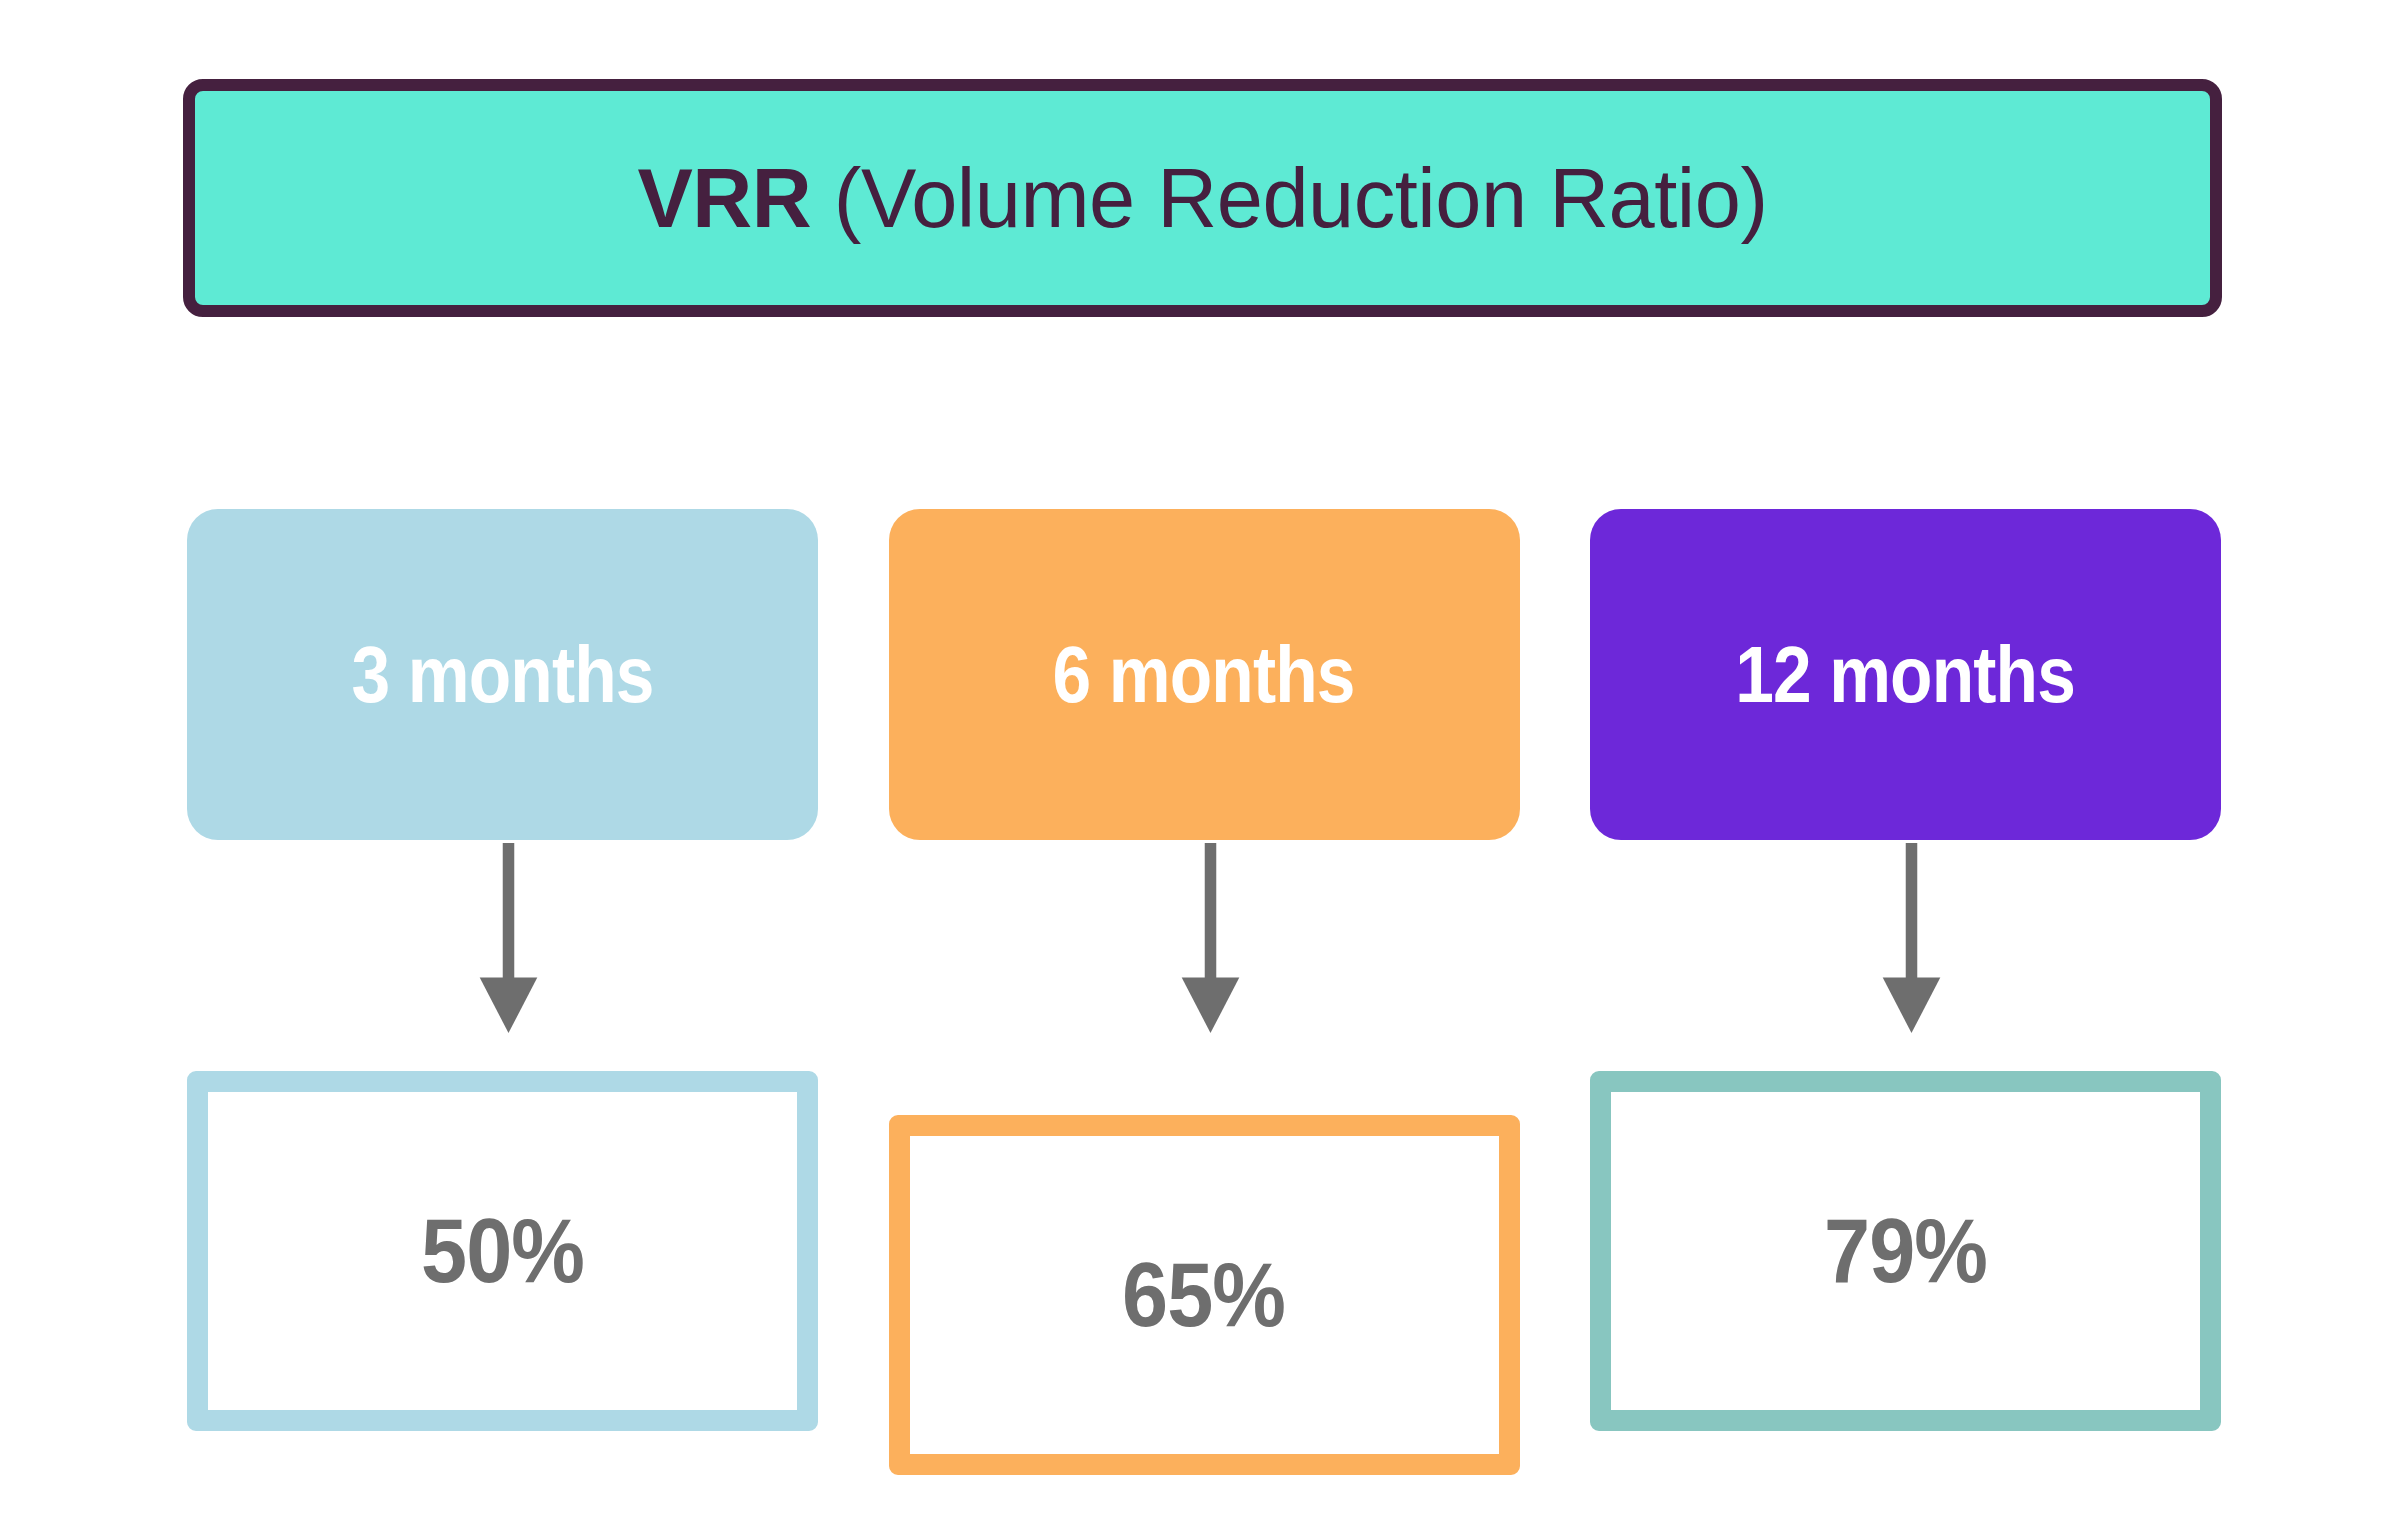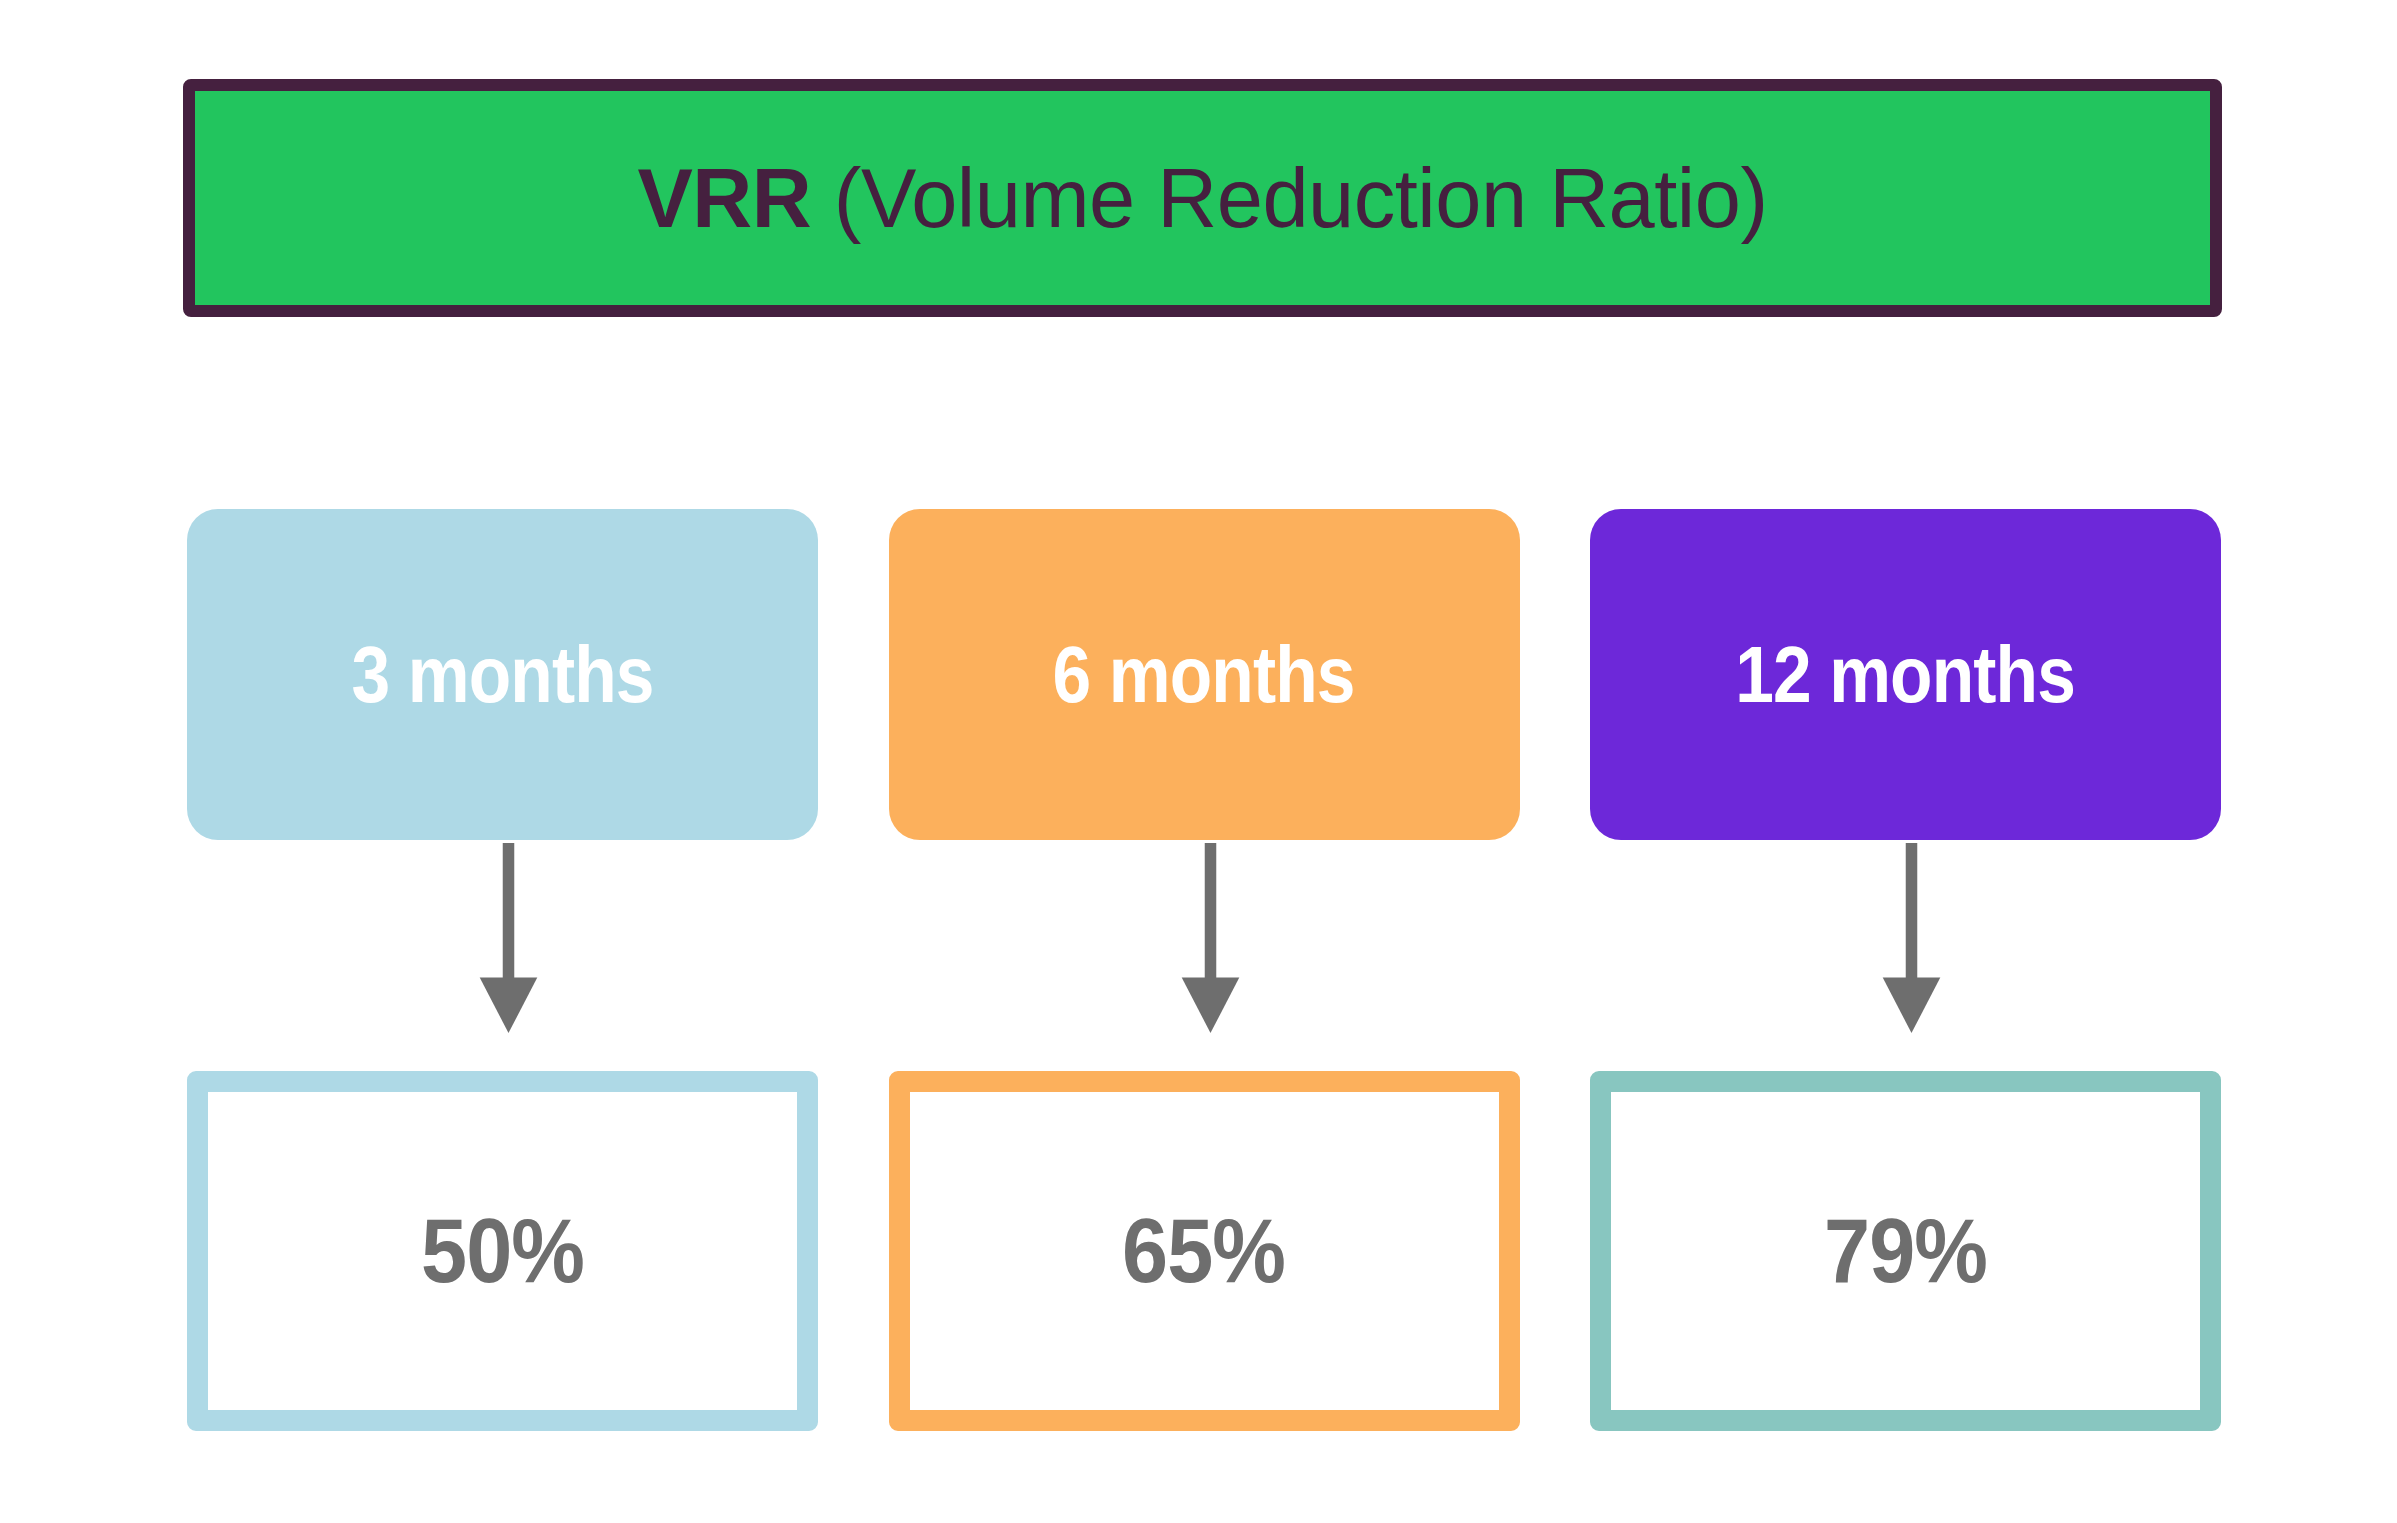--- a/index.html
+++ b/index.html
@@ -23,22 +23,22 @@
 
   
   #title-banner {
     position: absolute;
     left: 183px;
     top: 79px;
     width: 2039px;
     height: 238px;
     box-sizing: border-box;
     border: 12.5px solid #45203F;
-    border-radius: 8px;
-    background: #22c55e;
+    border-radius: 20px;
+    background: #5eead4;
     display: flex;
     align-items: center;
     justify-content: center;
   }
   #title-text {
     color: #45203F;
     font-size: 83px;
     line-height: 1;
     white-space: nowrap;
     letter-spacing: -0.5px;
@@ -155,21 +155,21 @@
     <div class="column">
       <div class="period-chip" style="background:#FCB05C;">
         <span class="period-label">6 months</span>
       </div>
       <div class="arrow-wrap">
         <svg class="arrow-svg" width="77" height="192" viewBox="0 0 80 200" aria-hidden="true">
           <rect x="34" y="0" width="12" height="145" fill="#6E6E6E"></rect>
           <polygon points="10,140 70,140 40,198" fill="#6E6E6E"></polygon>
         </svg>
       </div>
-      <div class="value-card" style="border-color:#FCB05C;">
+      <div class="value-card" style="border-color:#FCB05C;margin-top:44px;">
         <span class="value-label">65%</span>
       </div>
     </div>
 
     <div class="column">
       <div class="period-chip" style="background:#6d28d9;">
         <span class="period-label">12 months</span>
       </div>
       <div class="arrow-wrap">
         <svg class="arrow-svg" width="77" height="192" viewBox="0 0 80 200" aria-hidden="true">

